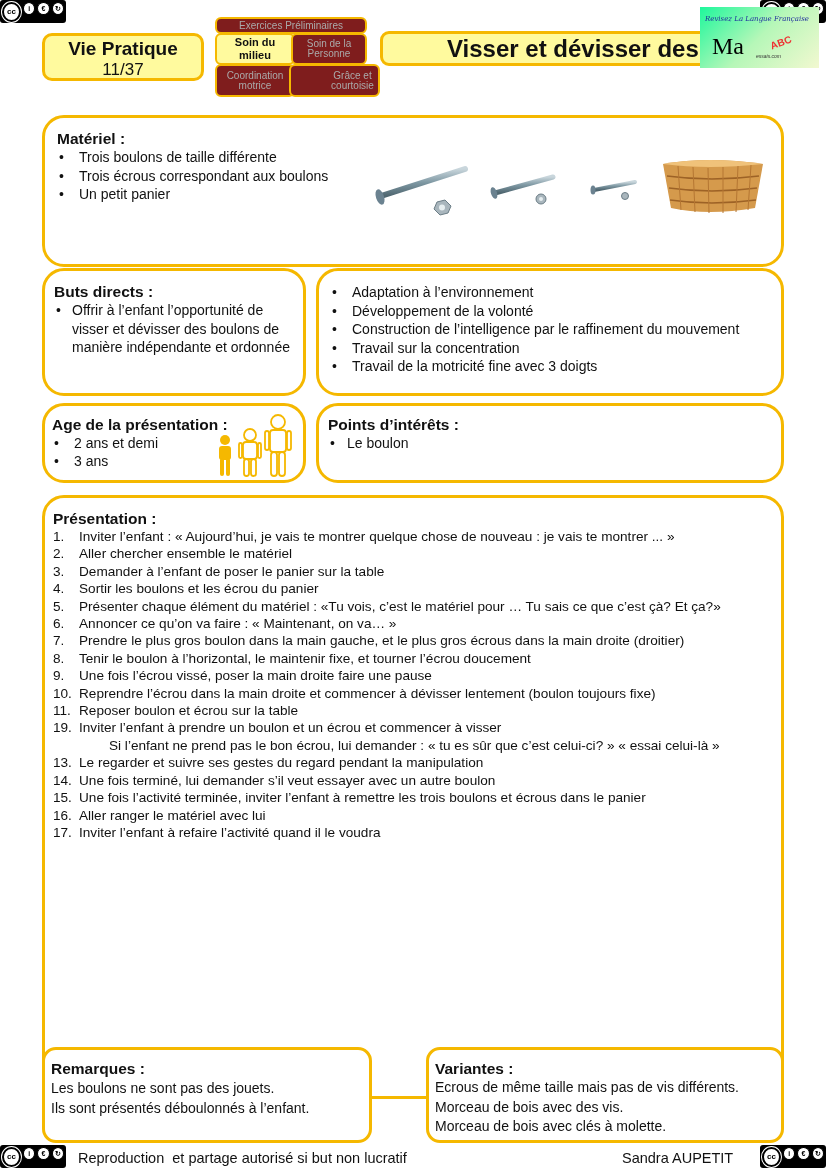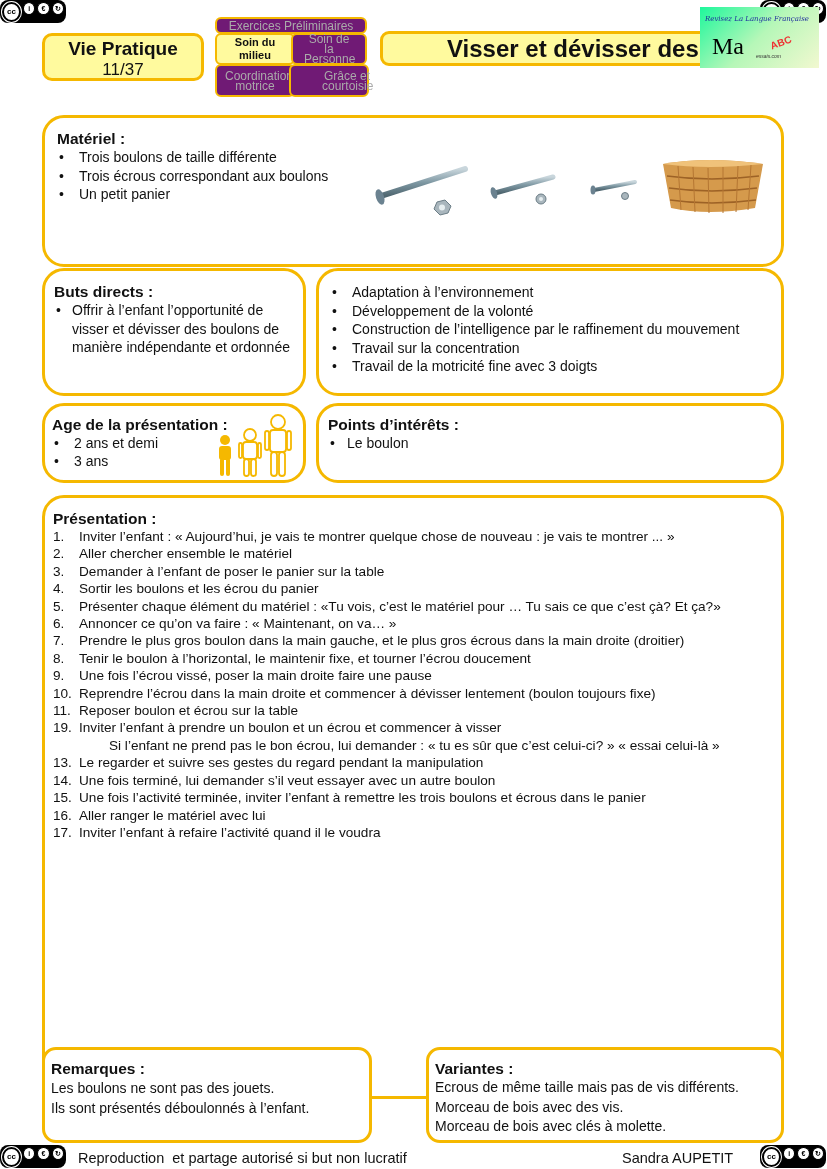--- a/index.html
+++ b/index.html
@@ -7,24 +7,24 @@
   .box { position: absolute; border: 3px solid #F5B800; border-radius: 22px; background: #fff; }
   .h { font-weight: bold; font-size: 15.5px; line-height: 18px; }
   .txt { font-size: 14px; line-height: 18.5px; }
   ul.b { list-style: none; }
   ul.b li { position: relative; padding-left: 22px; font-size: 14px; line-height: 18.5px; }
   ul.b li::before { content: "•"; position: absolute; left: 2px; top: 0; }
   ol.n { list-style: none; }
   ol.n li { position: relative; padding-left: 26px; font-size: 13.6px; line-height: 17.4px; white-space: nowrap; }
   ol.n li .num { position: absolute; left: 0; top: 0; }
   ol.n li.sub { padding-left: 56px; }
-  .cc { position: absolute; width: 66px; height: 23px; background: #000; border-radius: 8px; display: flex; align-items: center; gap: 2px; padding: 1px 2px; }
+  .cc { position: absolute; width: 66px; height: 23px; background: #000; border-radius: 3px; display: flex; align-items: center; gap: 2px; padding: 1px 2px; }
   .cc .c { width: 20px; height: 20px; border-radius: 50%; background: #fff; border: 2px solid #000; outline: 1px solid #fff; font-size: 8px; font-weight: bold; display: flex; align-items: center; justify-content: center; color: #000; }
   .cc .s { width: 13px; height: 13px; border-radius: 50%; background: #fff; border: 1.5px solid #000; font-size: 7px; display: flex; align-items: center; justify-content: center; color: #000; font-weight: bold; margin-top: -6px; }
-  .nav { position: absolute; border: 2.5px solid #F5B800; border-radius: 6px; background: #701a75; font-size: 12px; color: #aaa; text-align: center; display: flex; align-items: center; justify-content: center; line-height: 10px; }
+  .nav { position: absolute; border: 2.5px solid #F5B800; border-radius: 6px; background: #7f1d1d; font-size: 10px; color: #aaa; text-align: center; display: flex; align-items: center; justify-content: center; line-height: 10px; }
   .nav.active { background: #FFFA9E; color: #111; font-weight: bold; font-size: 11px; line-height: 13px; }
 </style>
 </head>
 <body>
 
 <div class="cc" style="left:0;top:0;">
   <div class="c">cc</div>
   <div class="s">i</div>
   <div class="s">€</div>
   <div class="s">↻</div>
@@ -40,21 +40,21 @@
   </div>
 <div class="nav active" style="left:215px;top:33px;width:80px;height:32px;">
     <span style="display:block;width:50px;">Soin du milieu</span>
   </div>
 <div class="nav" style="left:291px;top:33px;width:76px;height:32px;">
     <span style="display:block;width:50px;">Soin de la Personne</span>
   </div>
 <div class="nav" style="left:215px;top:64px;width:80px;height:33px;">
     <span style="display:block;width:60px;">Coordination motrice</span>
   </div>
-<div class="nav" style="left:289px;top:64px;width:80px;height:33px;padding-left:36px;">
+<div class="nav" style="left:289px;top:64px;width:91px;height:33px;padding-left:36px;">
     <span style="display:block;width:50px;">Grâce et courtoisie</span>
   </div>
 
 <div style="position:absolute;left:380px;top:31px;width:340px;height:35px;border:3px solid #F5B800;border-radius:9px;background:#FFFA9E;overflow:hidden;">
   <div style="font-weight:bold;font-size:24px;line-height:29px;padding-left:16px;white-space:nowrap;margin-left:48px;">Visser et dévisser des bo</div>
 </div>
 
 <div class="cc" style="left:760px;top:0;">
   <div class="c">cc</div>
   <div class="s">i</div>

